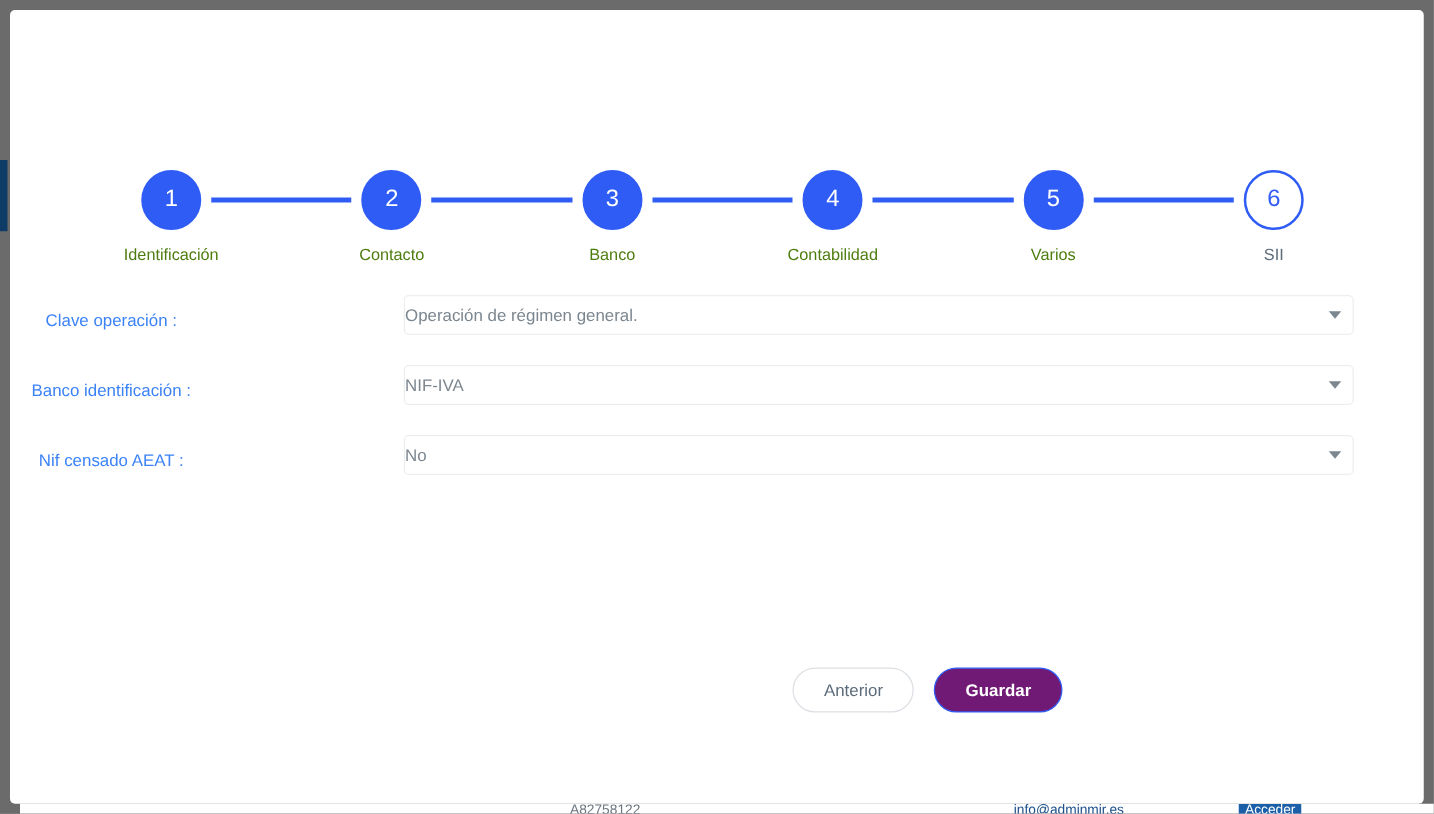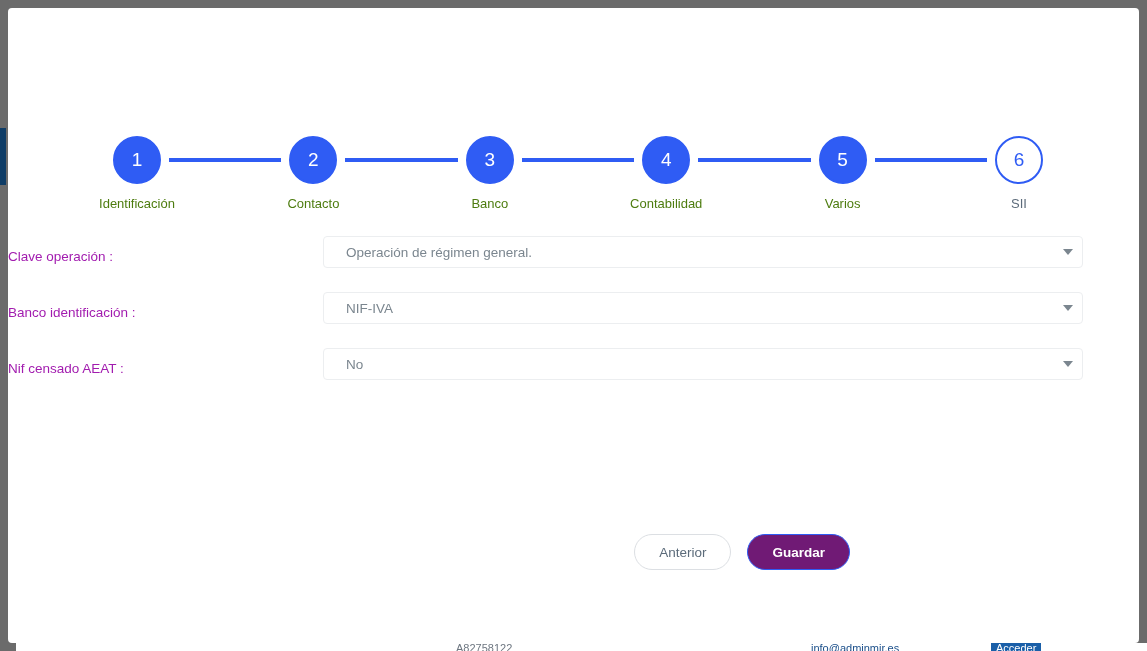--- a/index.html
+++ b/index.html
@@ -166,42 +166,42 @@
   }
   .form-row {
     position: relative;
     height: 56px;
   }
   .form-label {
     position: absolute;
     left: 0;
     width: 162px;
     top: 13px;
-    text-align: left;
+    text-align: center;
     font-size: 13.5px;
-    color: #a21caf;
+    color: #3b82f6;
     white-space: nowrap;
   }
   .field-wrap {
     position: absolute;
     left: 315px;
     top: 0;
     width: 760px;
     height: 32px;
   }
   .field-box {
     width: 100%;
     height: 32px;
     background: #ffffff;
     border: 1px solid #eceef0;
     border-radius: 4px;
     font-family: "Liberation Sans", sans-serif;
     font-size: 13.5px;
     color: #7b868f;
-    padding: 0 28px 0 22px;
+    padding: 0 28px 0 0;
     line-height: 30px;
     outline: none;
   }
   .caret-icon {
     position: absolute;
     right: 10px;
     top: 13px;
     width: 0;
     height: 0;
     border-left: 5px solid transparent;

